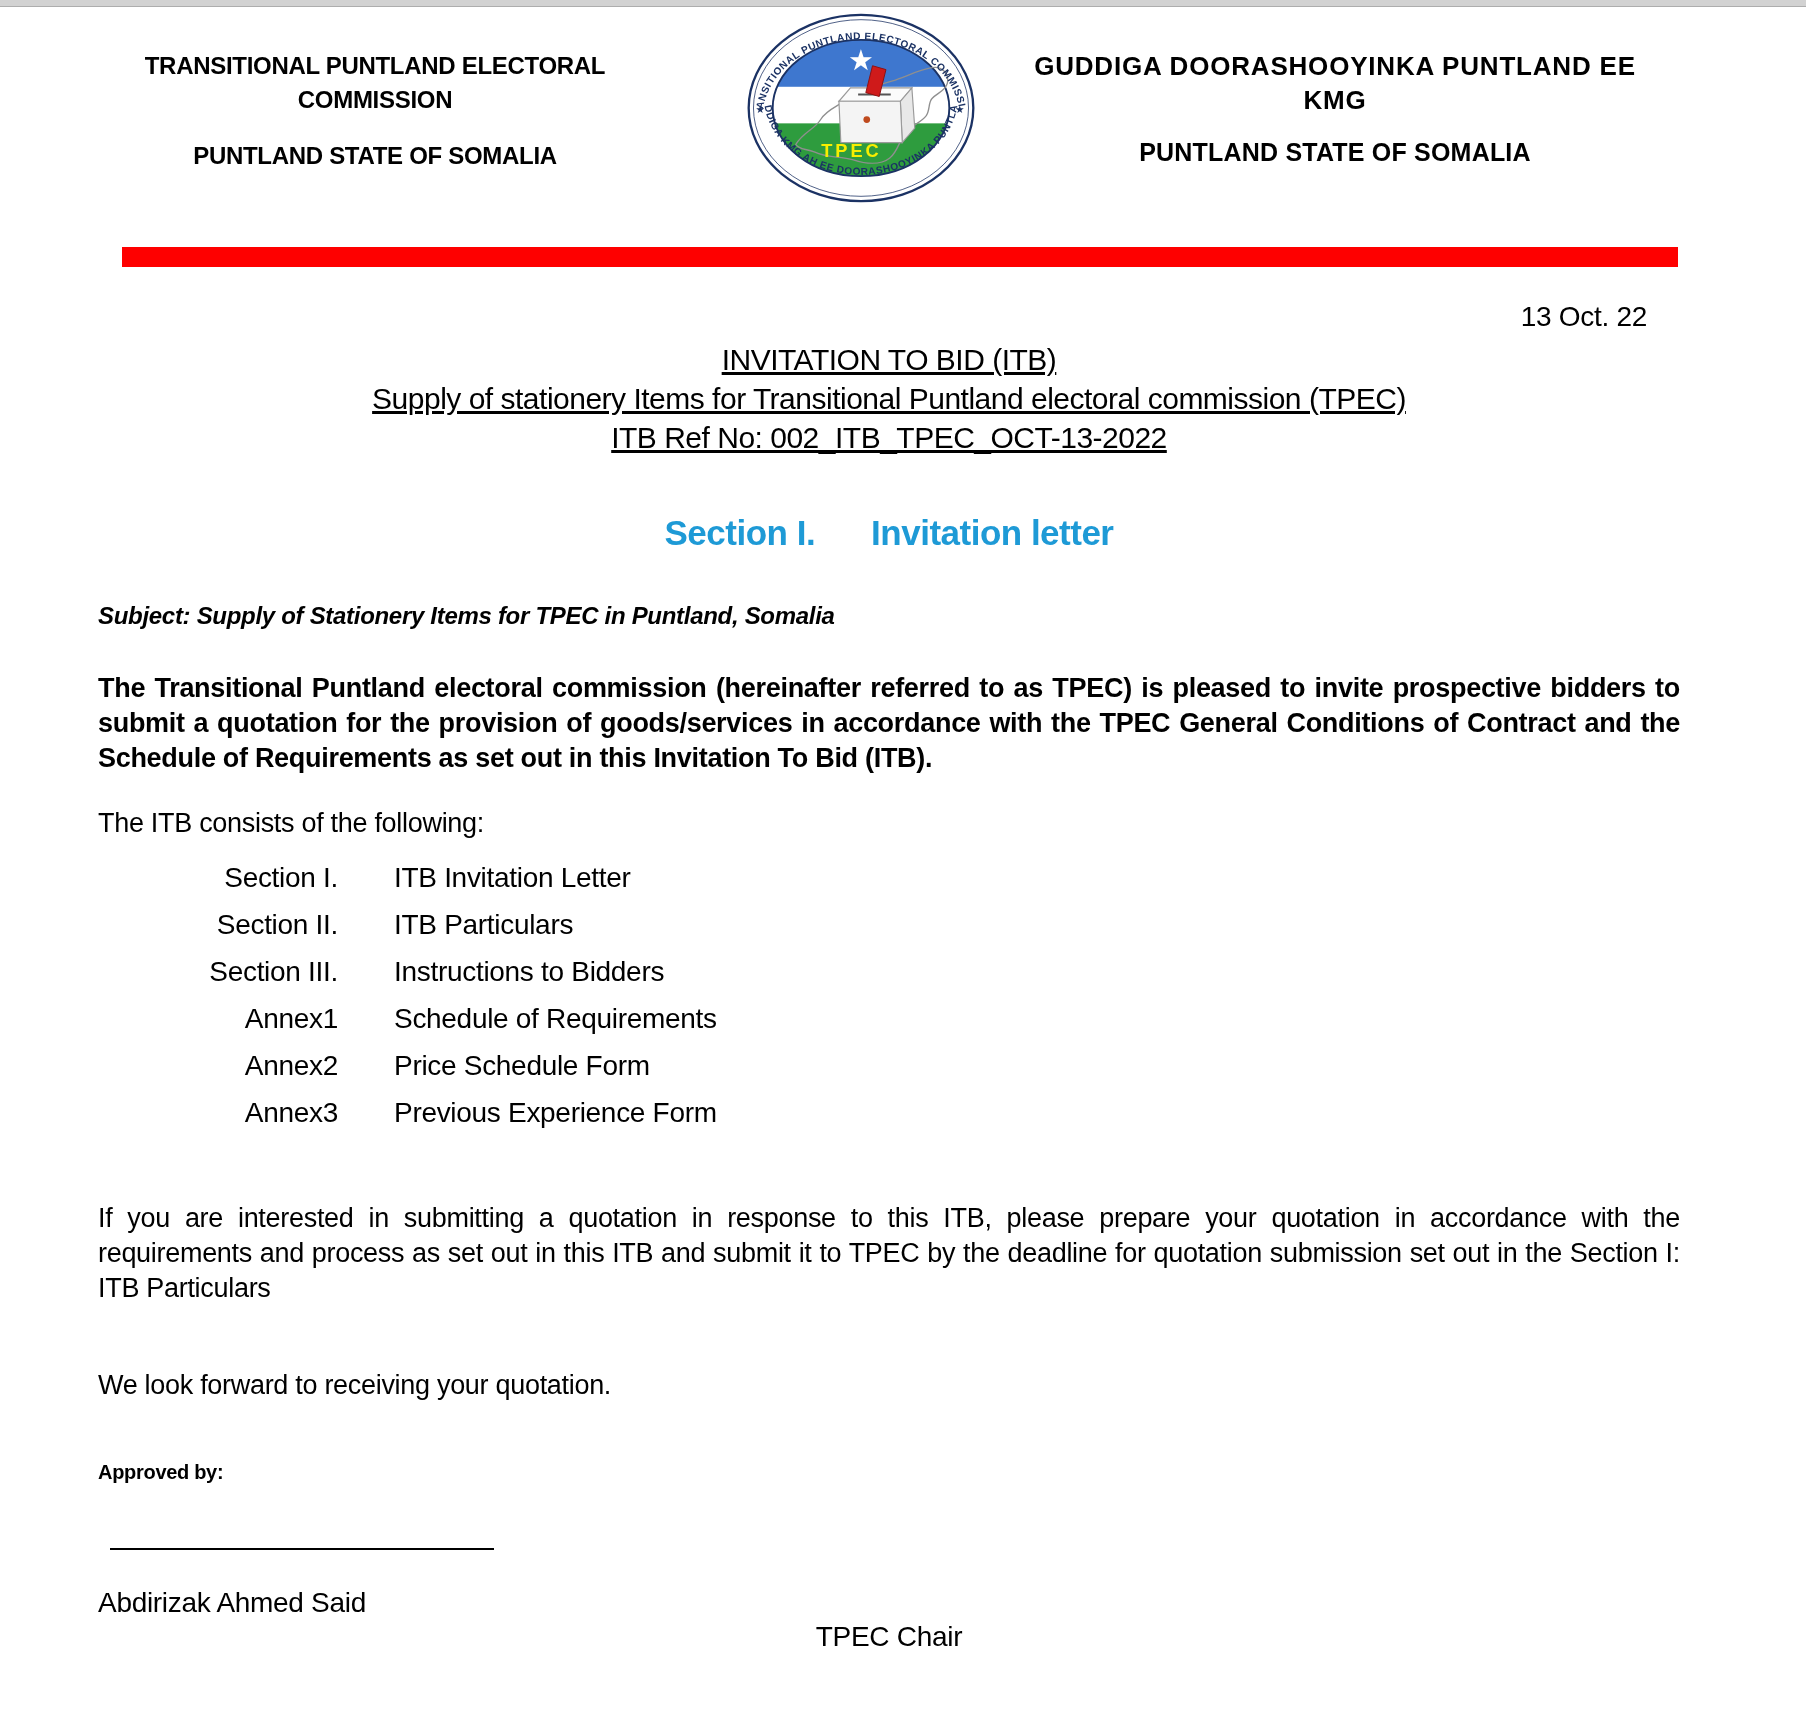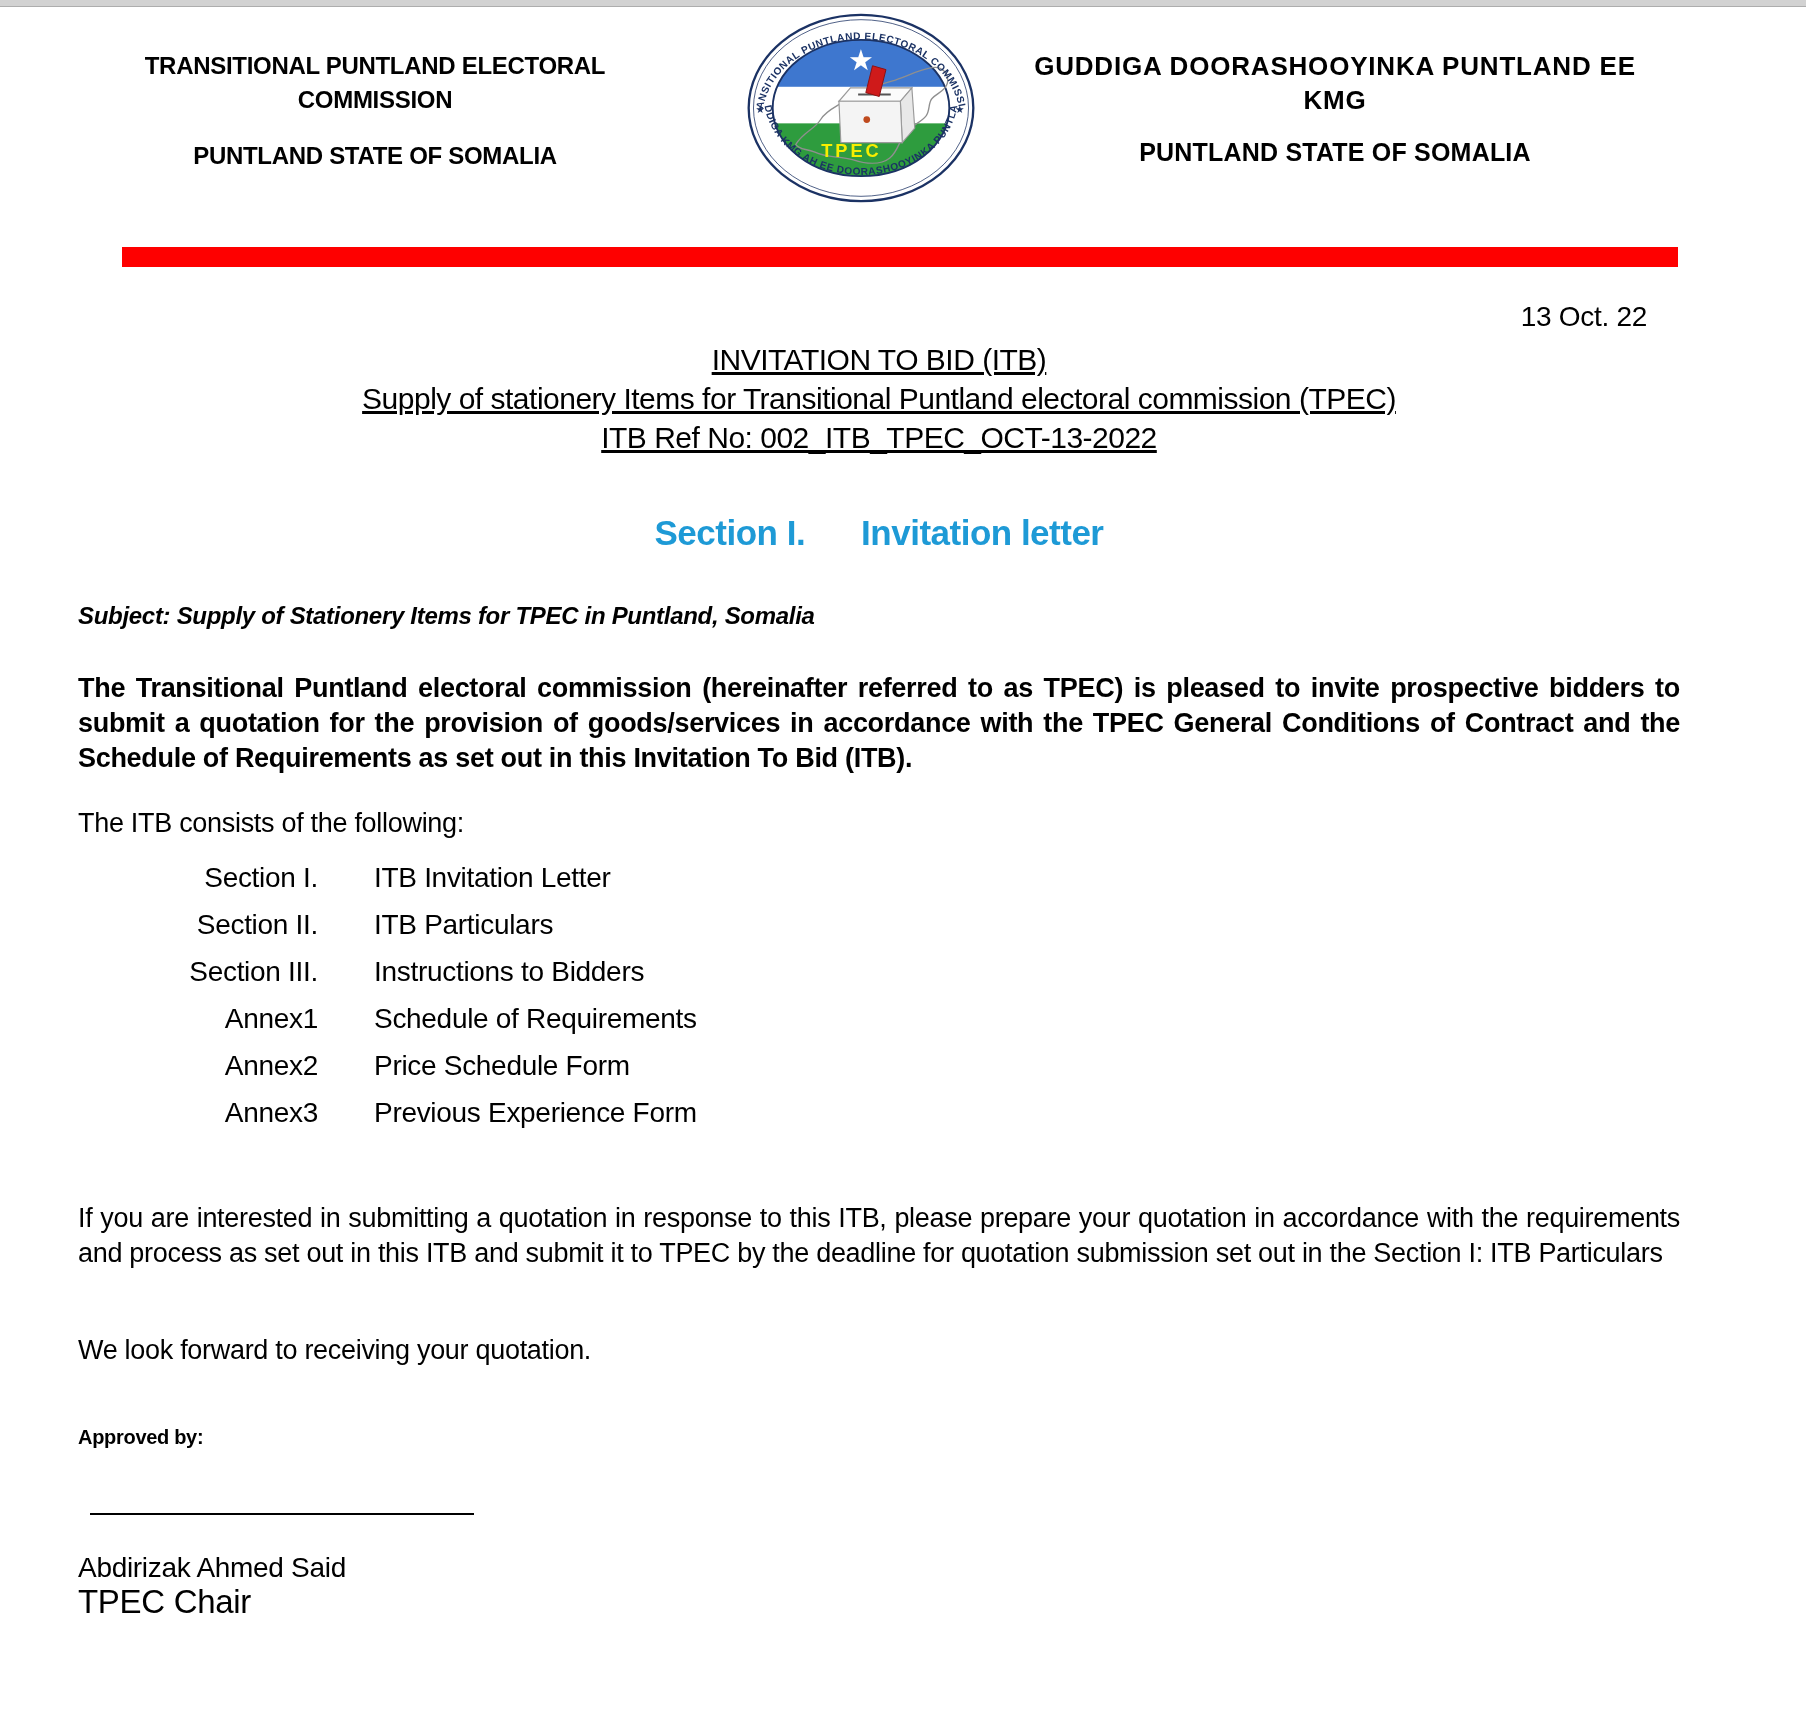--- a/index.html
+++ b/index.html
@@ -30,21 +30,21 @@
     letter-spacing:0.8px; line-height:34px;
   }
   .hdr-right .l3 { margin-top:18px; letter-spacing:0.2px; font-size:25px; }
   .hdr-logo { position:absolute; left:745px; top:5px; width:232px; height:192px; }
   .red-bar {
     margin-left:122px; width:1556px; height:20px;
     background:#fe0000;
   }
   
   .content {
-    padding-left:78px; padding-right:126px;
+    padding-left:98px; padding-right:126px;
     font-size:27px; letter-spacing:-0.3px; line-height:35px;
   }
   .date-line { margin-top:32px; text-align:right; padding-right:33px; font-size:28px; }
   .title-block { margin-top:6px; text-align:center; font-size:30px; line-height:39px; letter-spacing:-0.5px;text-decoration:underline; }
   .section-heading {
     margin-top:54px; display:flex; justify-content:center; gap:56px;
     color:#1e9ad6; font-size:35px; font-weight:bold; letter-spacing:-0.5px; line-height:44px;
   }
   .subject { margin-top:43px; font-weight:bold; font-style:italic; font-size:24px; }
   .salutation { margin-top:72px; }
@@ -52,21 +52,21 @@
   .list-intro { margin-top:30px; }
   .contents-list { margin-top:13px; font-size:28px; }
   .contents-row { display:flex; height:47px; align-items:center; }
   .contents-row .c-label { width:240px; text-align:right; }
   .contents-row .c-title { margin-left:56px; }
   .para2 { margin-top:65px; text-align:justify; }
   .closing { margin-top:62px; }
   .approved { margin-top:52px; font-weight:bold; font-size:20px; }
   .sig-line { margin-top:58px; margin-left:12px; width:384px; border-bottom:2px solid #000; }
   .sig-name { margin-top:36px; font-size:28px; line-height:34px; }
-  .sig-title { font-size:33px; line-height:34px; }
+  .sig-title { font-size:28px; line-height:34px;text-align:center; }
   svg text { font-family:"Liberation Sans", sans-serif; }
 </style>
 </head>
 <body>
 
 <div>
 
   <div class="top-edge"></div>
 
   <div class="letterhead">

